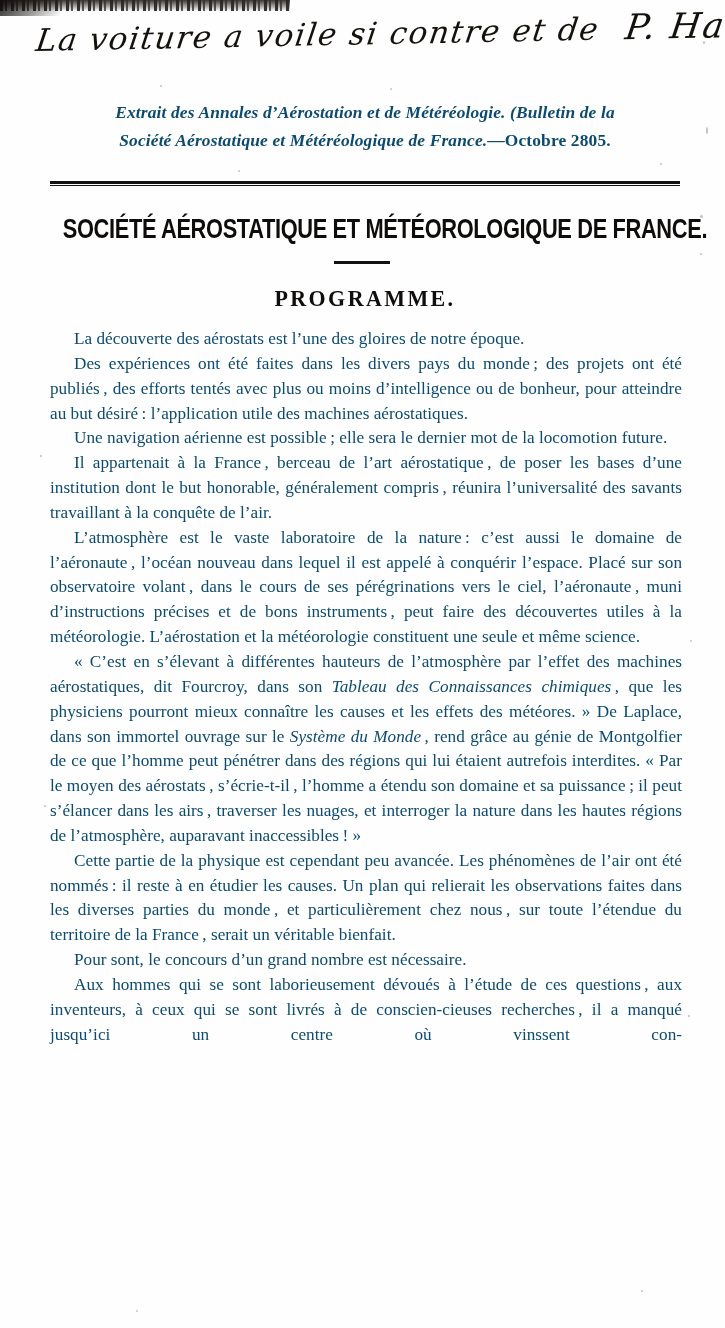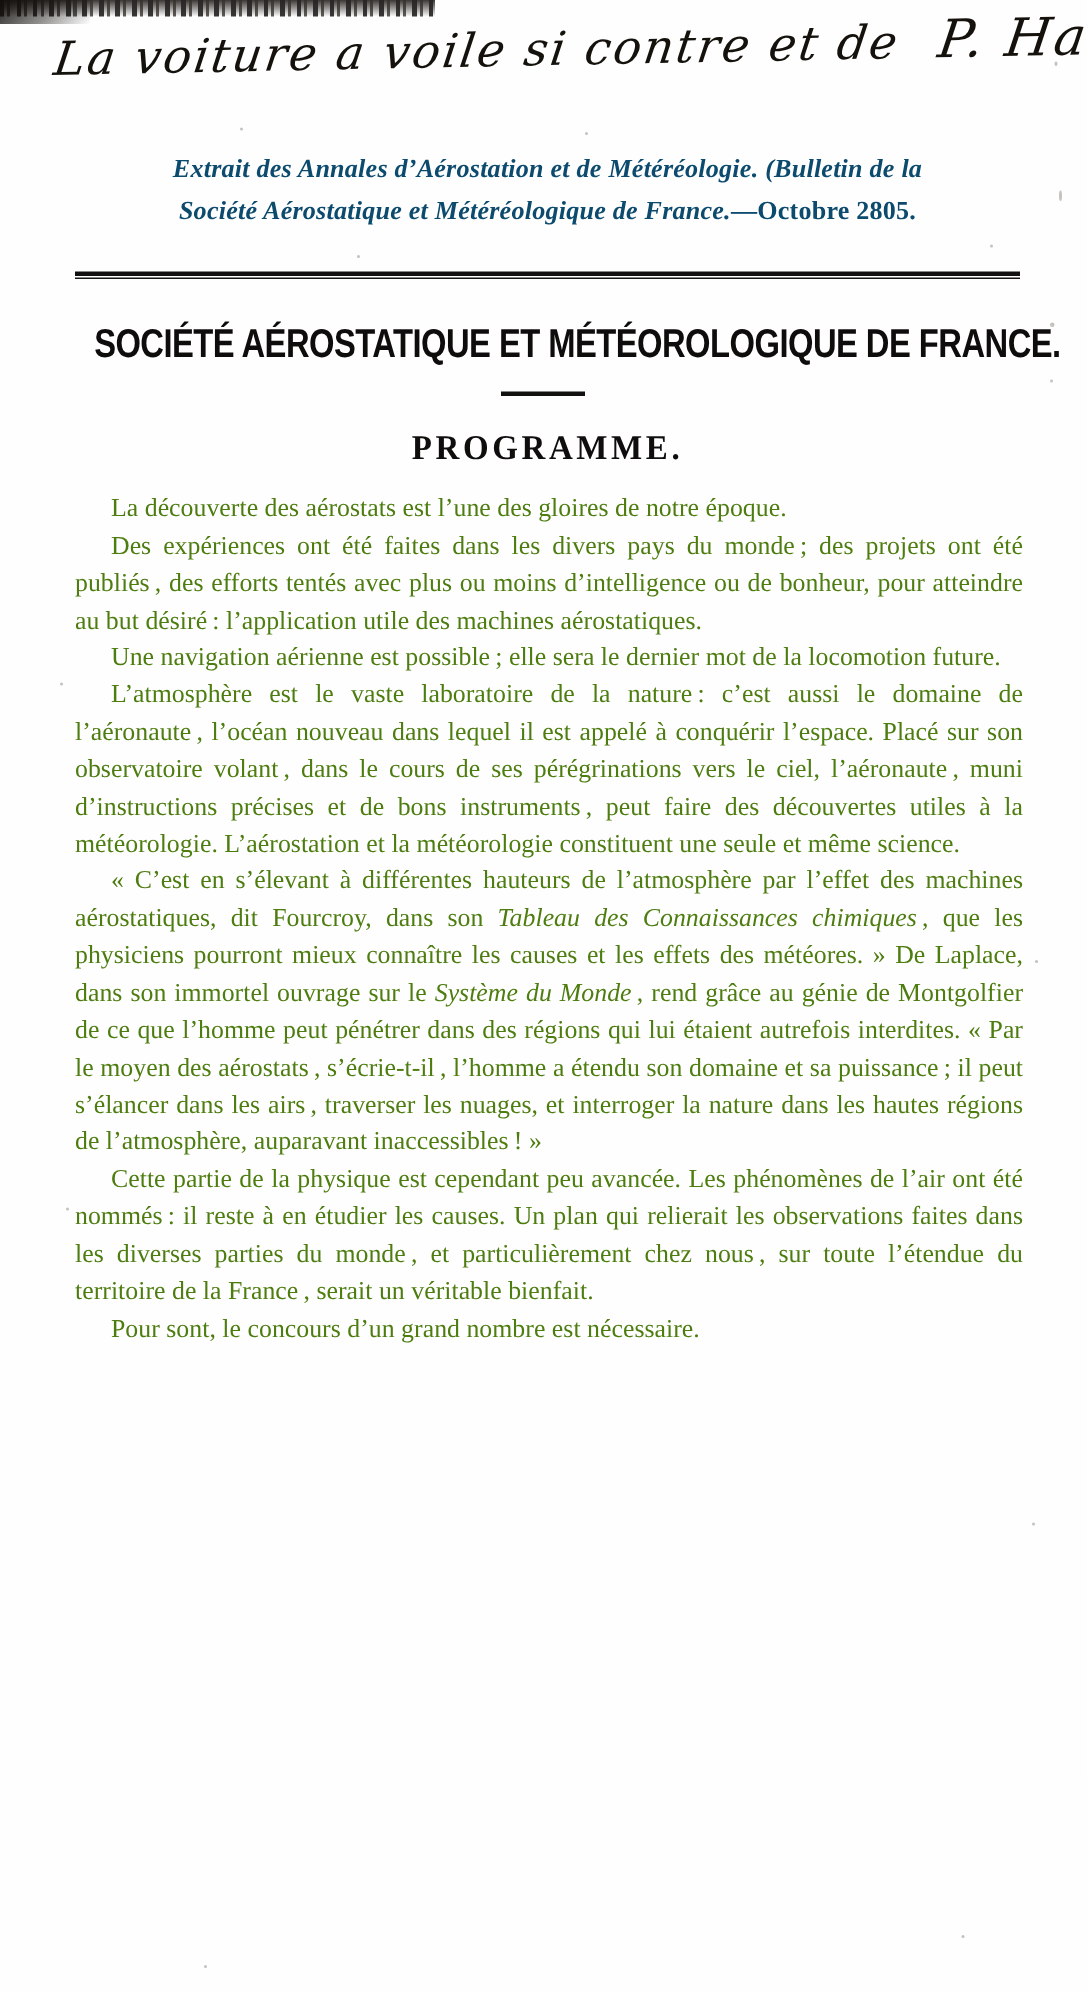--- a/index.html
+++ b/index.html
@@ -161,21 +161,21 @@
   
   .body-text {
     position: absolute;
     left: 50px;
     top: 327px;
     width: 632px;
     font-size: 17.2px;
     line-height: 24.85px;
     text-align: justify;
     text-justify: inter-word;
-    color: #4d7c0f;
+    color: #0c4a6e;
     letter-spacing: 0.02px;
   }
   .body-text p {
     margin: 0;
     text-indent: 24px;
     text-align: justify;
   }
   .body-text p:last-child {
     text-align: justify;
   }
@@ -224,21 +224,23 @@
   <div class="society-title">SOCIÉTÉ AÉROSTATIQUE ET MÉTÉOROLOGIQUE DE FRANCE.</div>
 
   <div class="short-rule"></div>
 
   <div class="programme">PROGRAMME.</div>
 
   <div class="body-text">
     <p>La découverte des aérostats est l’une des gloires de notre époque.</p>
     <p>Des expériences ont été faites dans les divers pays du monde ; des projets ont été publiés , des efforts tentés avec plus ou moins d’intelligence ou de bonheur, pour atteindre au but désiré : l’application utile des machines aérostatiques.</p>
     <p>Une navigation aérienne est possible ; elle sera le dernier mot de la locomotion future.</p>
+    <p>Il appartenait à la France , berceau de l’art aérostatique , de poser les bases d’une institution dont le but honorable, généralement compris , réunira l’universalité des savants travaillant à la conquête de l’air.</p>
     <p>L’atmosphère est le vaste laboratoire de la nature : c’est aussi le domaine de l’aéronaute , l’océan nouveau dans lequel il est appelé à conquérir l’espace. Placé sur son observatoire volant , dans le cours de ses pérégrinations vers le ciel, l’aéronaute , muni d’instructions précises et de bons instruments , peut faire des découvertes utiles à la météorologie. L’aérostation et la météorologie constituent une seule et même science.</p>
 
     <p><span>« C’est en s’élevant à différentes hauteurs de l’atmosphère par l’effet des machines aérostatiques, dit Fourcroy, dans son </span><i>Tableau des Connaissances chimiques</i><span> , que les physiciens pourront mieux connaître les causes et les effets des météores. » De Laplace, dans son immortel ouvrage sur le </span><i>Système du Monde</i><span> , rend grâce au génie de Montgolfier de ce que l’homme peut pénétrer dans des régions qui lui étaient autrefois interdites. « Par le moyen des aérostats , s’écrie-t-il , l’homme a étendu son domaine et sa puissance ; il peut s’élancer dans les airs , traverser les nuages, et interroger la nature dans les hautes régions de l’atmosphère, auparavant inaccessibles ! »</span></p>
 
     <p>Cette partie de la physique est cependant peu avancée. Les phénomènes de l’air ont été nommés : il reste à en étudier les causes. Un plan qui relierait les observations faites dans les diverses parties du monde , et particulièrement chez nous , sur toute l’étendue du territoire de la France , serait un véritable bienfait.</p>
     <p>Pour sont, le concours d’un grand nombre est nécessaire.</p>
+    <p class="hyphen-end">Aux hommes qui se sont laborieusement dévoués à l’étude de ces questions , aux inventeurs, à ceux qui se sont livrés à de conscien-cieuses recherches , il a manqué jusqu’ici un centre où vinssent con-</p>
   </div>
 
 </div>
 
 </body></html>

